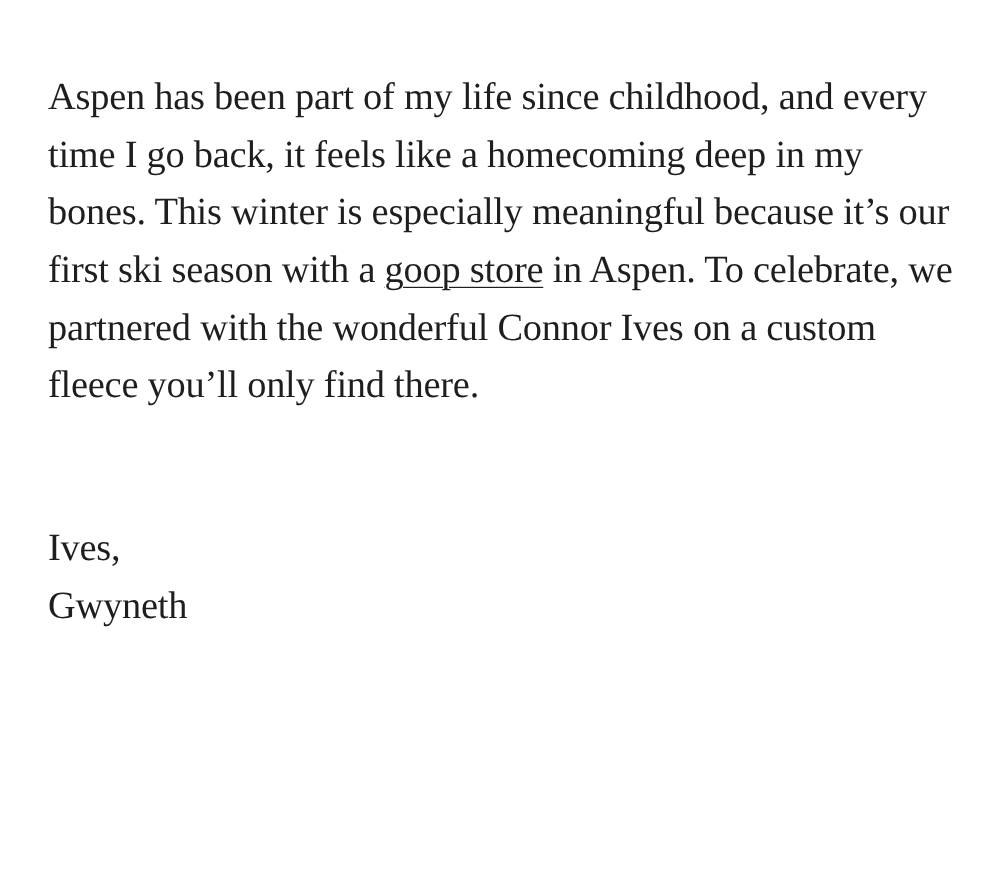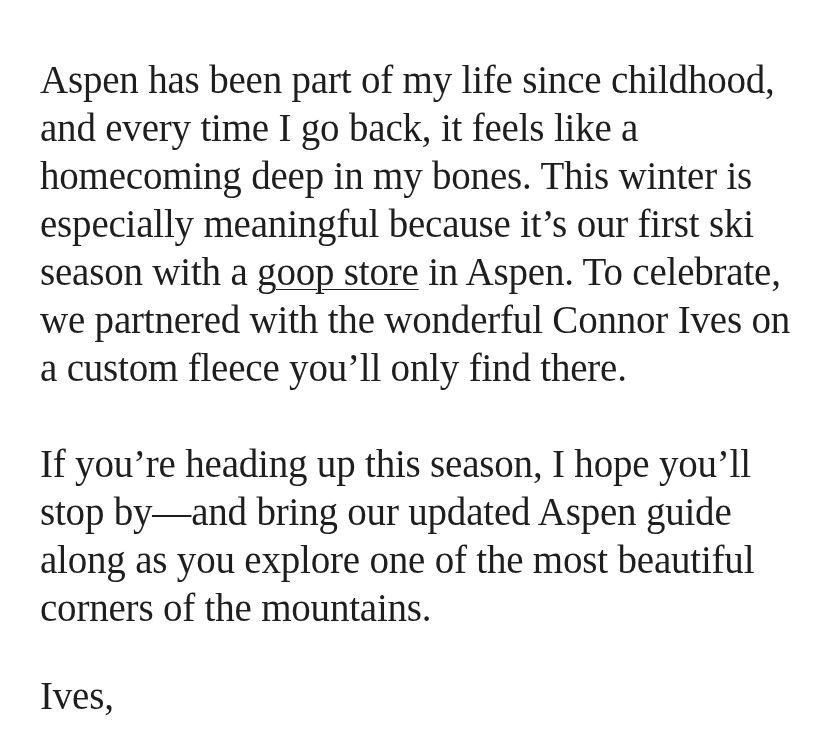--- a/index.html
+++ b/index.html
@@ -1,29 +1,29 @@
 <!DOCTYPE html>
 <html><head>
 <meta charset="utf-8">
 <style>
   html, body { margin: 0; padding: 0; background: #ffffff; }
   body { width: 828px; height: 740px; overflow: hidden; }
   .letter {
     position: absolute; left: 40px; top: 56px; width: 760px;
     font-family: "Liberation Serif", "DejaVu Serif", serif;
-    font-size: 39px; line-height: 48px; color: #1e1e1e;
+    font-size: 32px; line-height: 48px; color: #1e1e1e;
     letter-spacing: -0.2px;
   }
   .letter p { margin: 0; }
   .gap { height: 48px; }
   .gap-small { height: 40px; }
   a.link { color: #1e1e1e; text-decoration: underline; text-decoration-thickness: 1px; text-underline-offset: 4px; }
 </style>
 </head>
 <body>
 
 <div class="letter">
   <p><span>Aspen has been part of my life since childhood, and every time I go back, it feels like a homecoming deep in my bones. This winter is especially meaningful because it’s our first ski season with a </span><a class="link" href="#">goop store</a><span> in Aspen. To celebrate, we partnered with the wonderful Connor Ives on a custom fleece you’ll only find there.</span></p>
   <div class="gap"></div>
-  <p>If you’re heading up this season, I hope you’ll stop by—and bring our updated Aspen guide along as you explore one of the most beautiful corners of the mountains.</p>
   <div class="gap-small"></div>
   <p>Ives,</p>
+  <p>Gwyneth</p>
 </div>
 
 </body></html>

